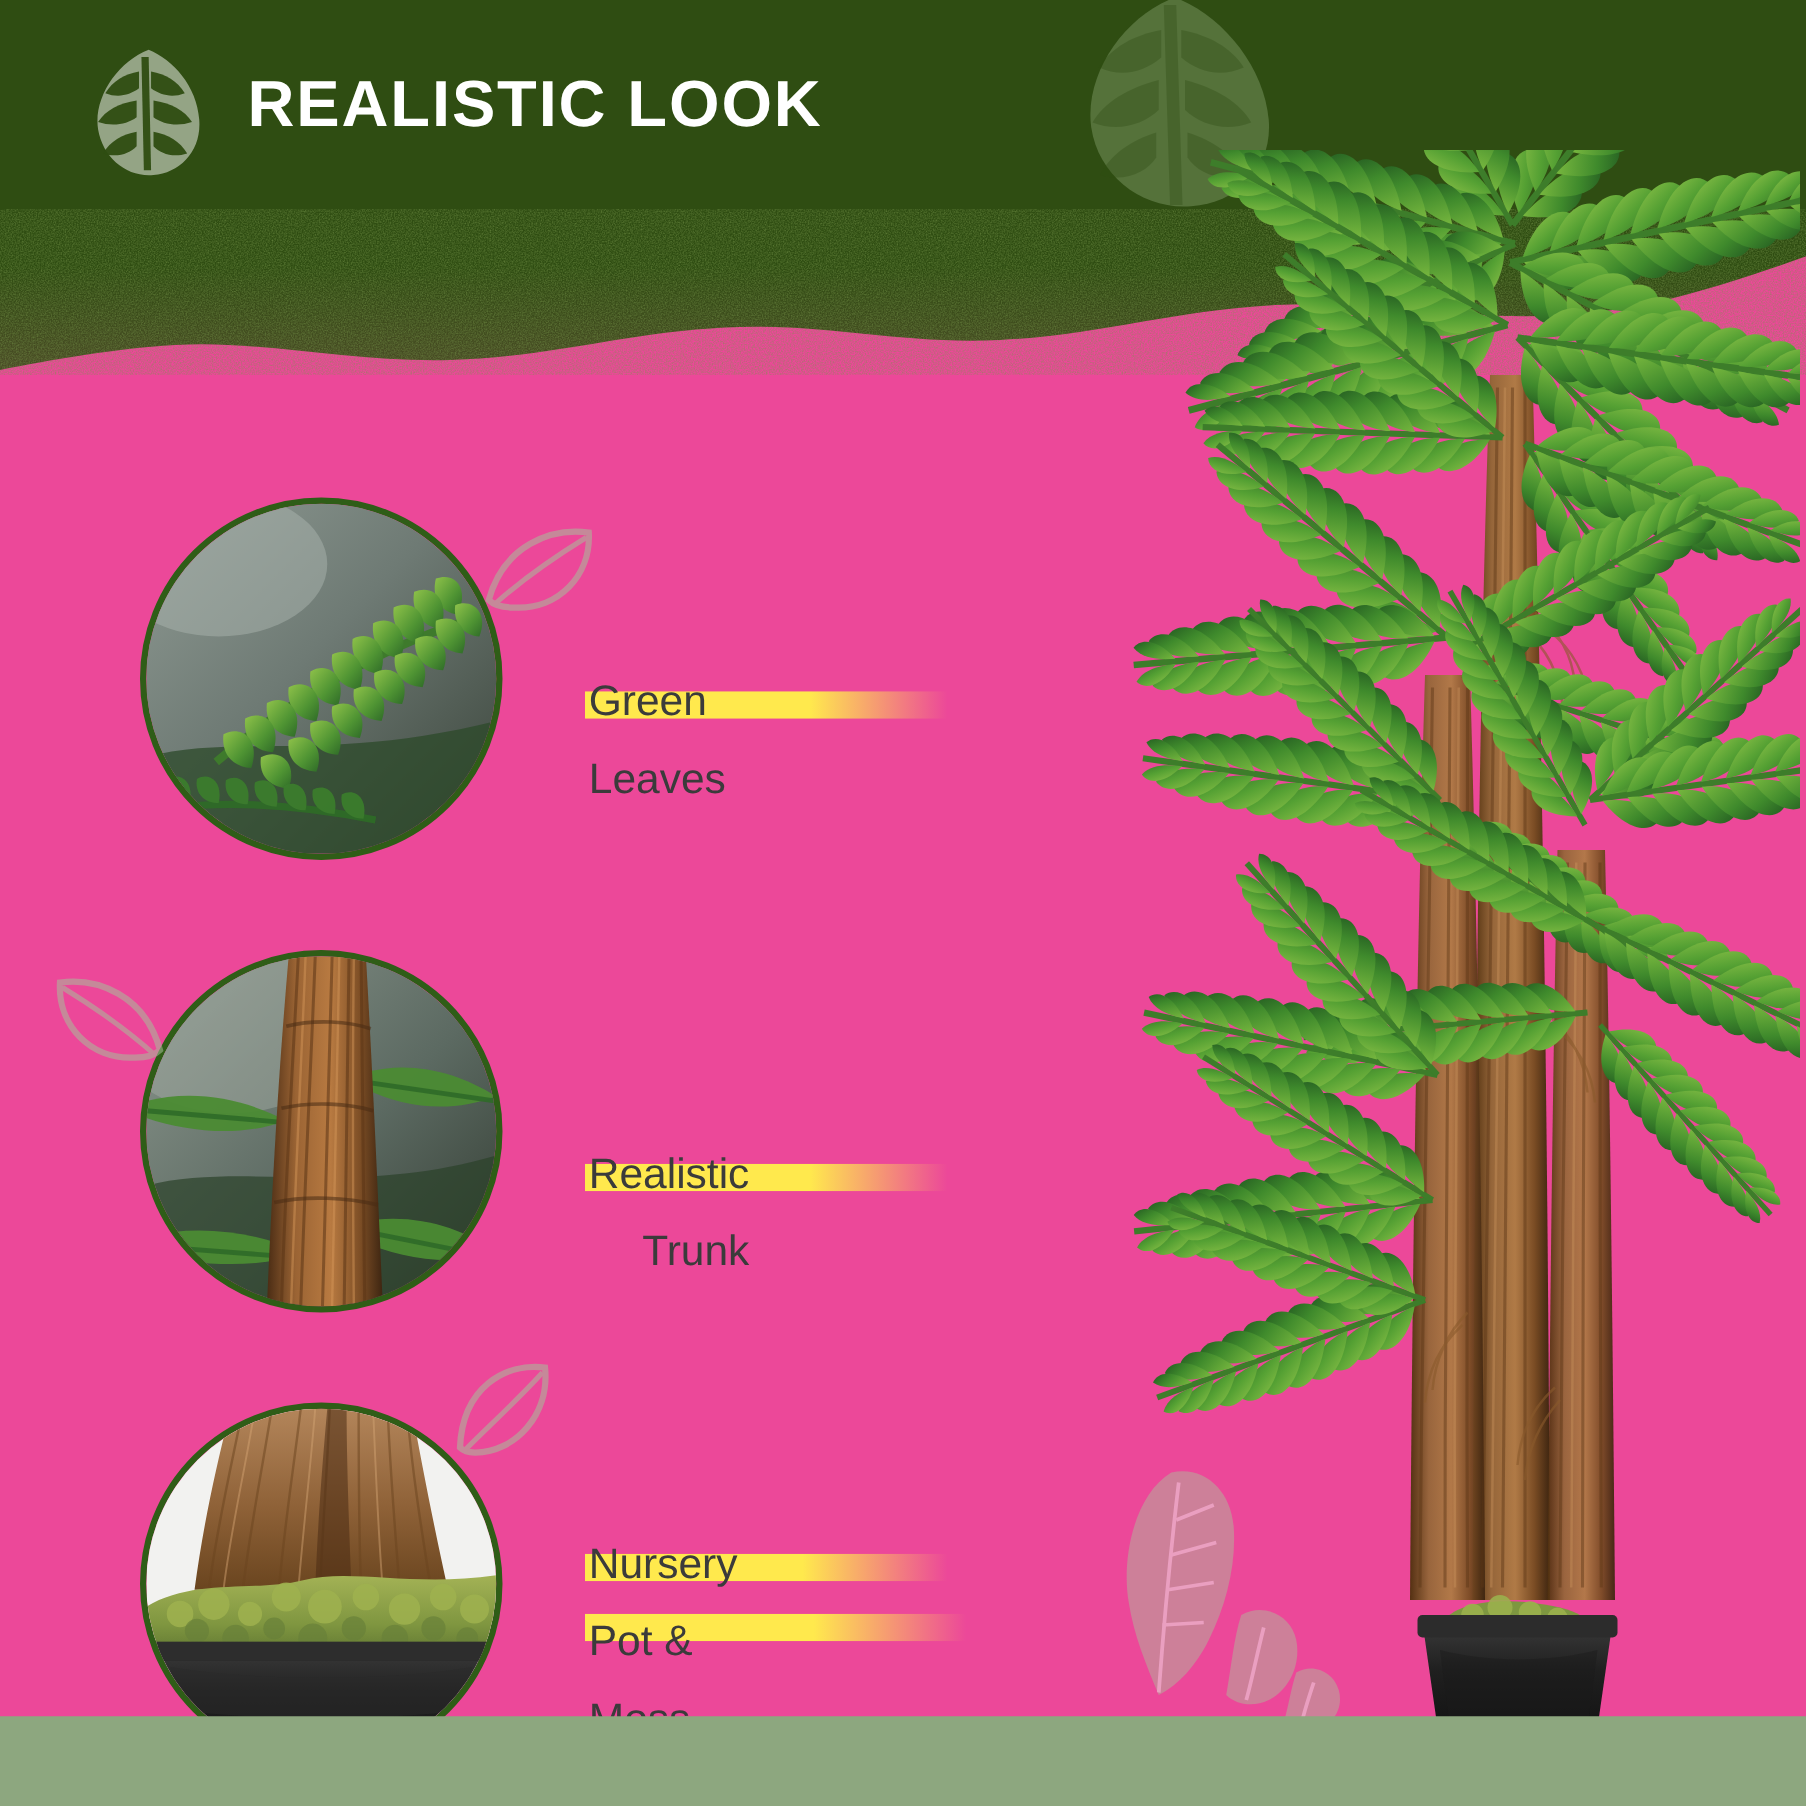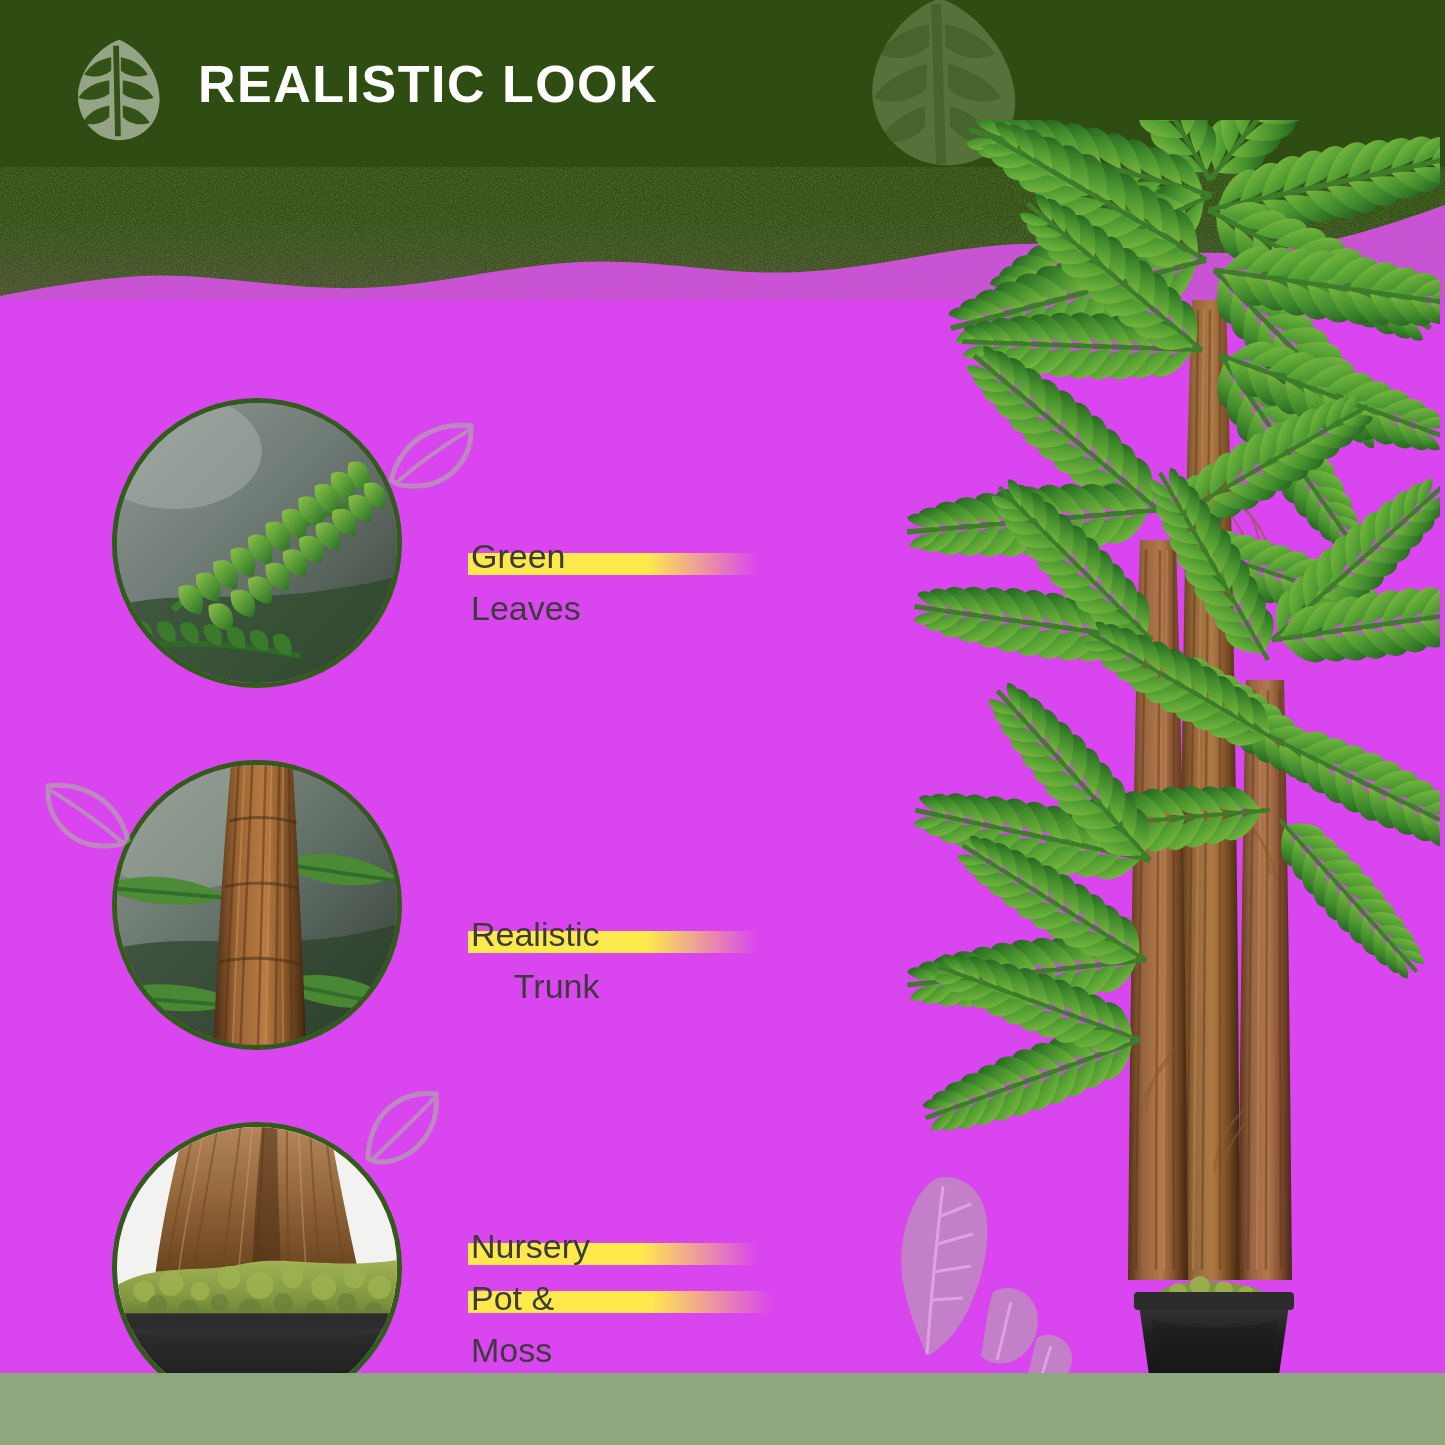--- a/index.html
+++ b/index.html
@@ -10,21 +10,21 @@
     width: 1445px;
     height: 1445px;
     background: #ffffff;
     font-family: "Liberation Sans", sans-serif;
     overflow: hidden;
   }
   .page {
     position: relative;
     width: 1445px;
     height: 1445px;
-    background: #d946ef;
+    background: #ec4899;
     overflow: hidden;
   }
 
   
   .banner {
     position: absolute;
     left: 0; top: 0;
     width: 1445px;
     height: 300px;
     overflow: hidden;
@@ -96,21 +96,21 @@
   .circle-inner {
     position: absolute;
     left: 0; top: 0;
     width: 100%;
     height: 100%;
   }
   .feature-label {
     position: absolute;
     color: #3b3b3b;
     font-size: 34px;
-    line-height: 52px;
+    line-height: 62px;
     white-space: pre-line;
   }
   .highlight {
     position: absolute;
     height: 22px;
     border-radius: 2px;
   }
 
   
   .deco-leaf {

